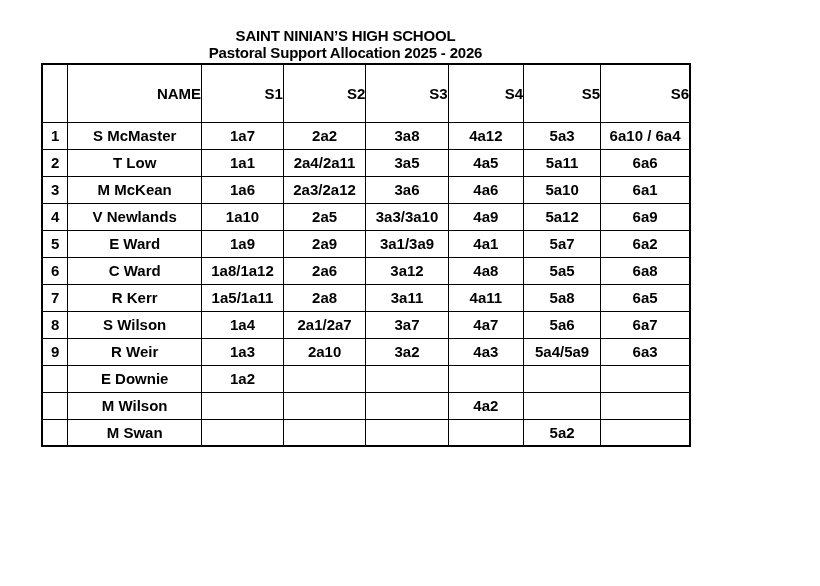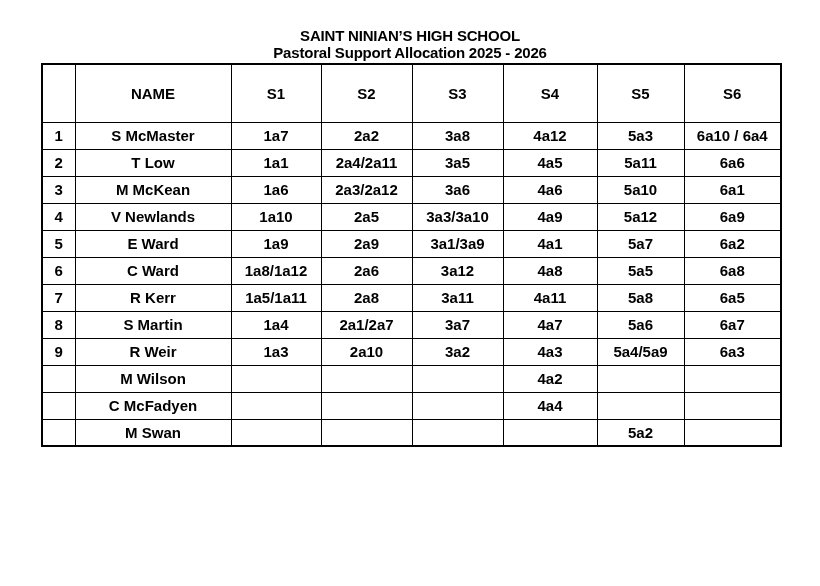--- a/index.html
+++ b/index.html
@@ -8,21 +8,21 @@
     padding: 0;
     background: #ffffff;
     width: 820px;
     height: 586px;
     font-family: "Liberation Sans", sans-serif;
     color: #000000;
     overflow: hidden;
   }
   .page {
     position: relative;
-    width: 820px;
+    width: 691px;
     height: 586px;
     background: #ffffff;
   }
   .titles {
     position: absolute;
     top: 27px;
     left: 0;
     width: 100%;
     text-align: center;
     font-weight: bold;
@@ -43,21 +43,21 @@
   table.alloc td {
     border: 1px solid #000000;
     font-weight: bold;
     font-size: 15px;
     text-align: center;
     vertical-align: middle;
     padding: 0;
     overflow: hidden;
     white-space: nowrap;
   }
-  table.alloc thead th { height: 58px; }
+  table.alloc thead th { height: 58px; text-align: right; }
   table.alloc tbody td { height: 27px; }
 </style>
 </head>
 <body>
 
 <div class="page">
 
   <div class="titles">
     <div>SAINT NINIAN’S HIGH SCHOOL</div>
     <div>Pastoral Support Allocation 2025 - 2026</div>
@@ -152,55 +152,55 @@
           <td>R Kerr</td>
           <td>1a5/1a11</td>
           <td>2a8</td>
           <td>3a11</td>
           <td>4a11</td>
           <td>5a8</td>
           <td>6a5</td>
         </tr>
         <tr>
           <td>8</td>
-          <td>S Martin</td>
+          <td>S Wilson</td>
           <td>1a4</td>
           <td>2a1/2a7</td>
           <td>3a7</td>
           <td>4a7</td>
           <td>5a6</td>
           <td>6a7</td>
         </tr>
         <tr>
           <td>9</td>
           <td>R Weir</td>
           <td>1a3</td>
           <td>2a10</td>
           <td>3a2</td>
           <td>4a3</td>
           <td>5a4/5a9</td>
           <td>6a3</td>
         </tr>
         <tr>
           <td></td>
+          <td>E Downie</td>
+          <td>1a2</td>
+          <td></td>
+          <td></td>
+          <td></td>
+          <td></td>
+          <td></td>
+        </tr>
+        <tr>
+          <td></td>
           <td>M Wilson</td>
           <td></td>
           <td></td>
           <td></td>
           <td>4a2</td>
-          <td></td>
-          <td></td>
-        </tr>
-        <tr>
-          <td></td>
-          <td>C McFadyen</td>
-          <td></td>
-          <td></td>
-          <td></td>
-          <td>4a4</td>
           <td></td>
           <td></td>
         </tr>
         <tr>
           <td></td>
           <td>M Swan</td>
           <td></td>
           <td></td>
           <td></td>
           <td></td>

